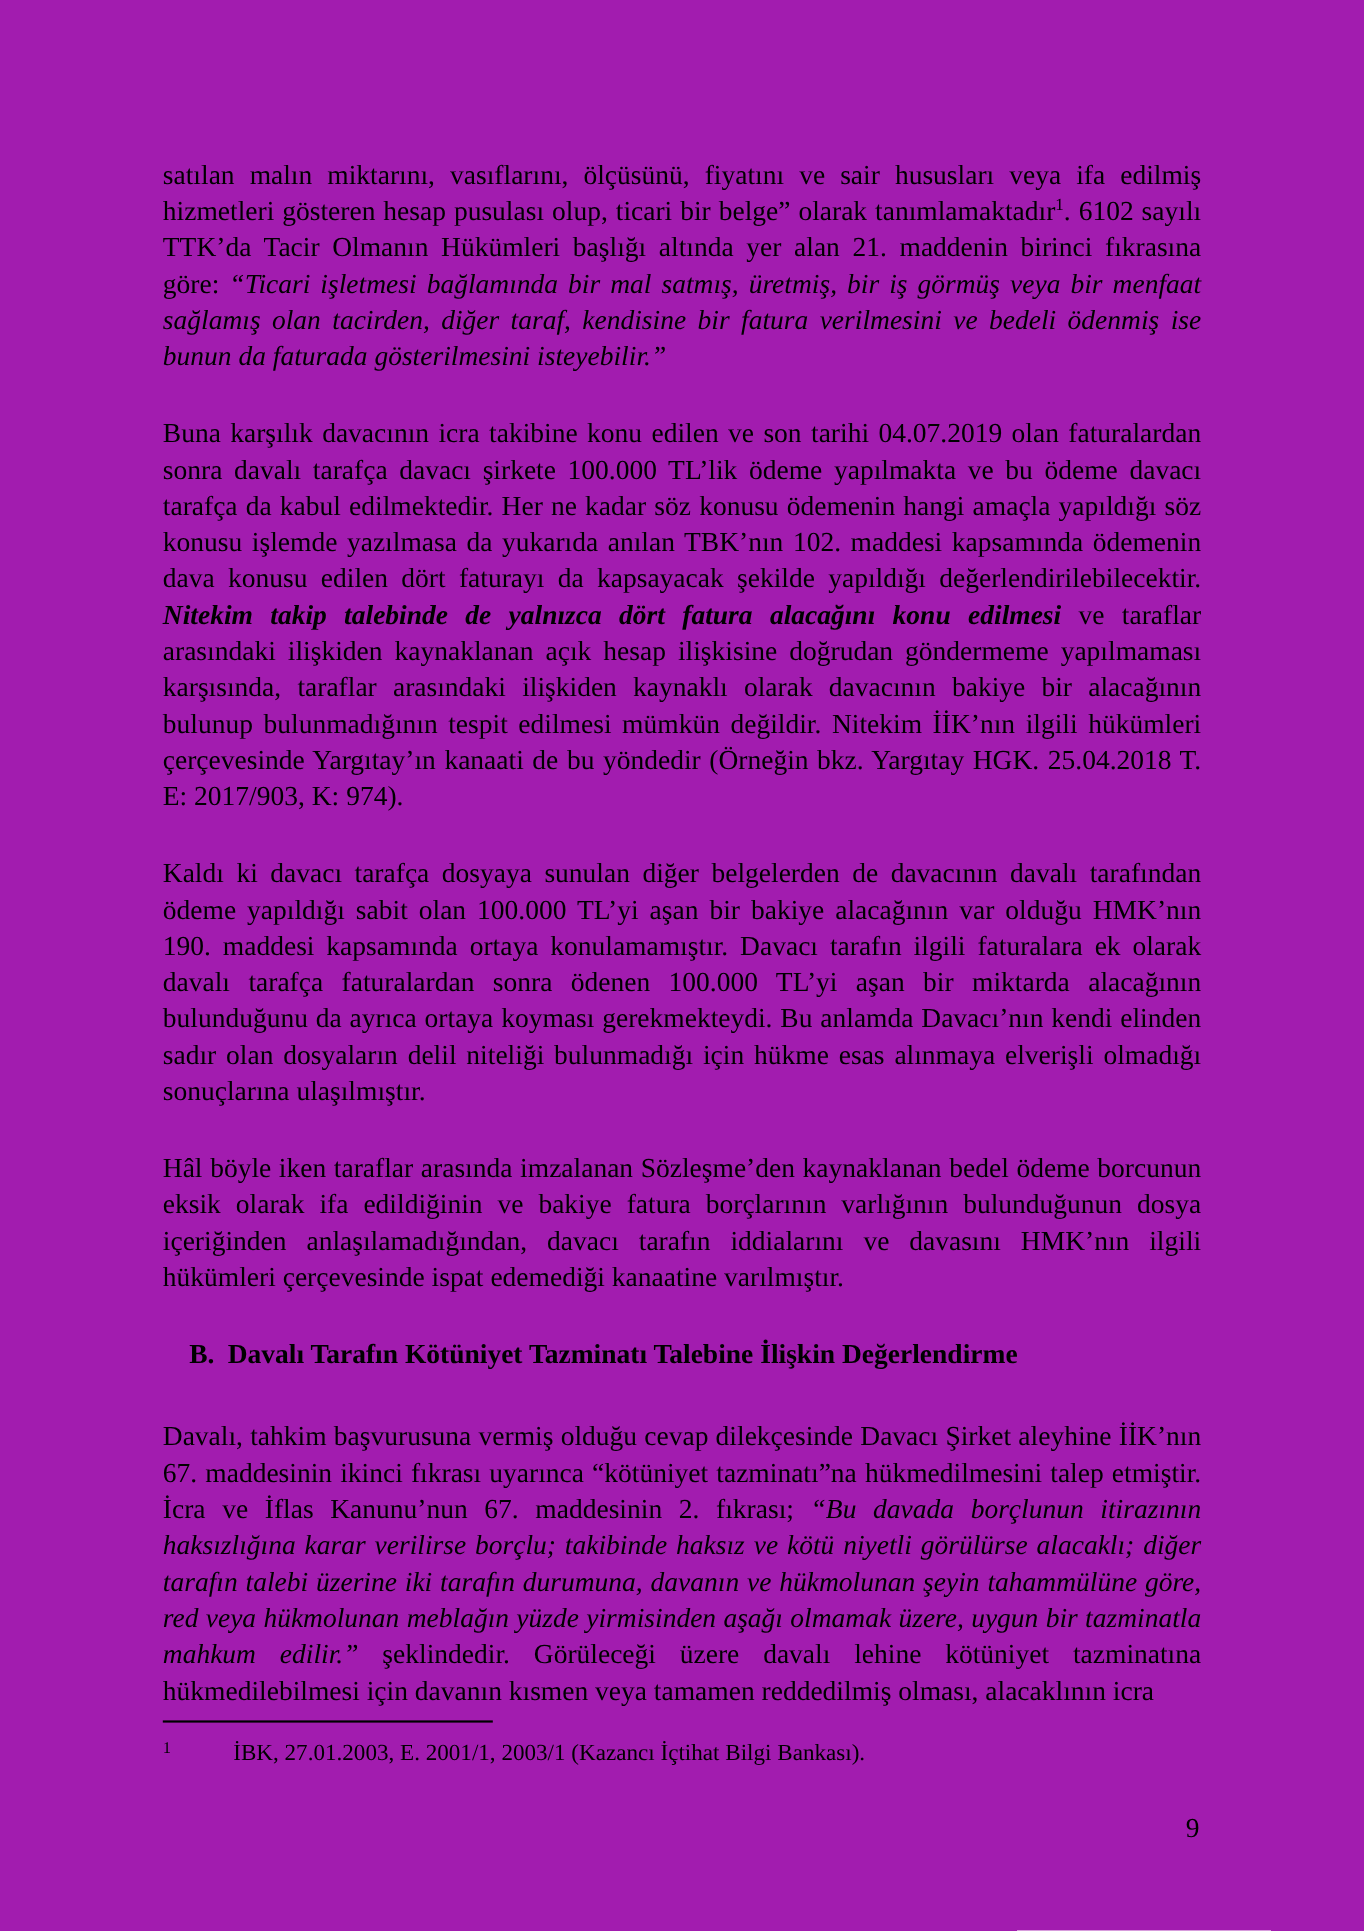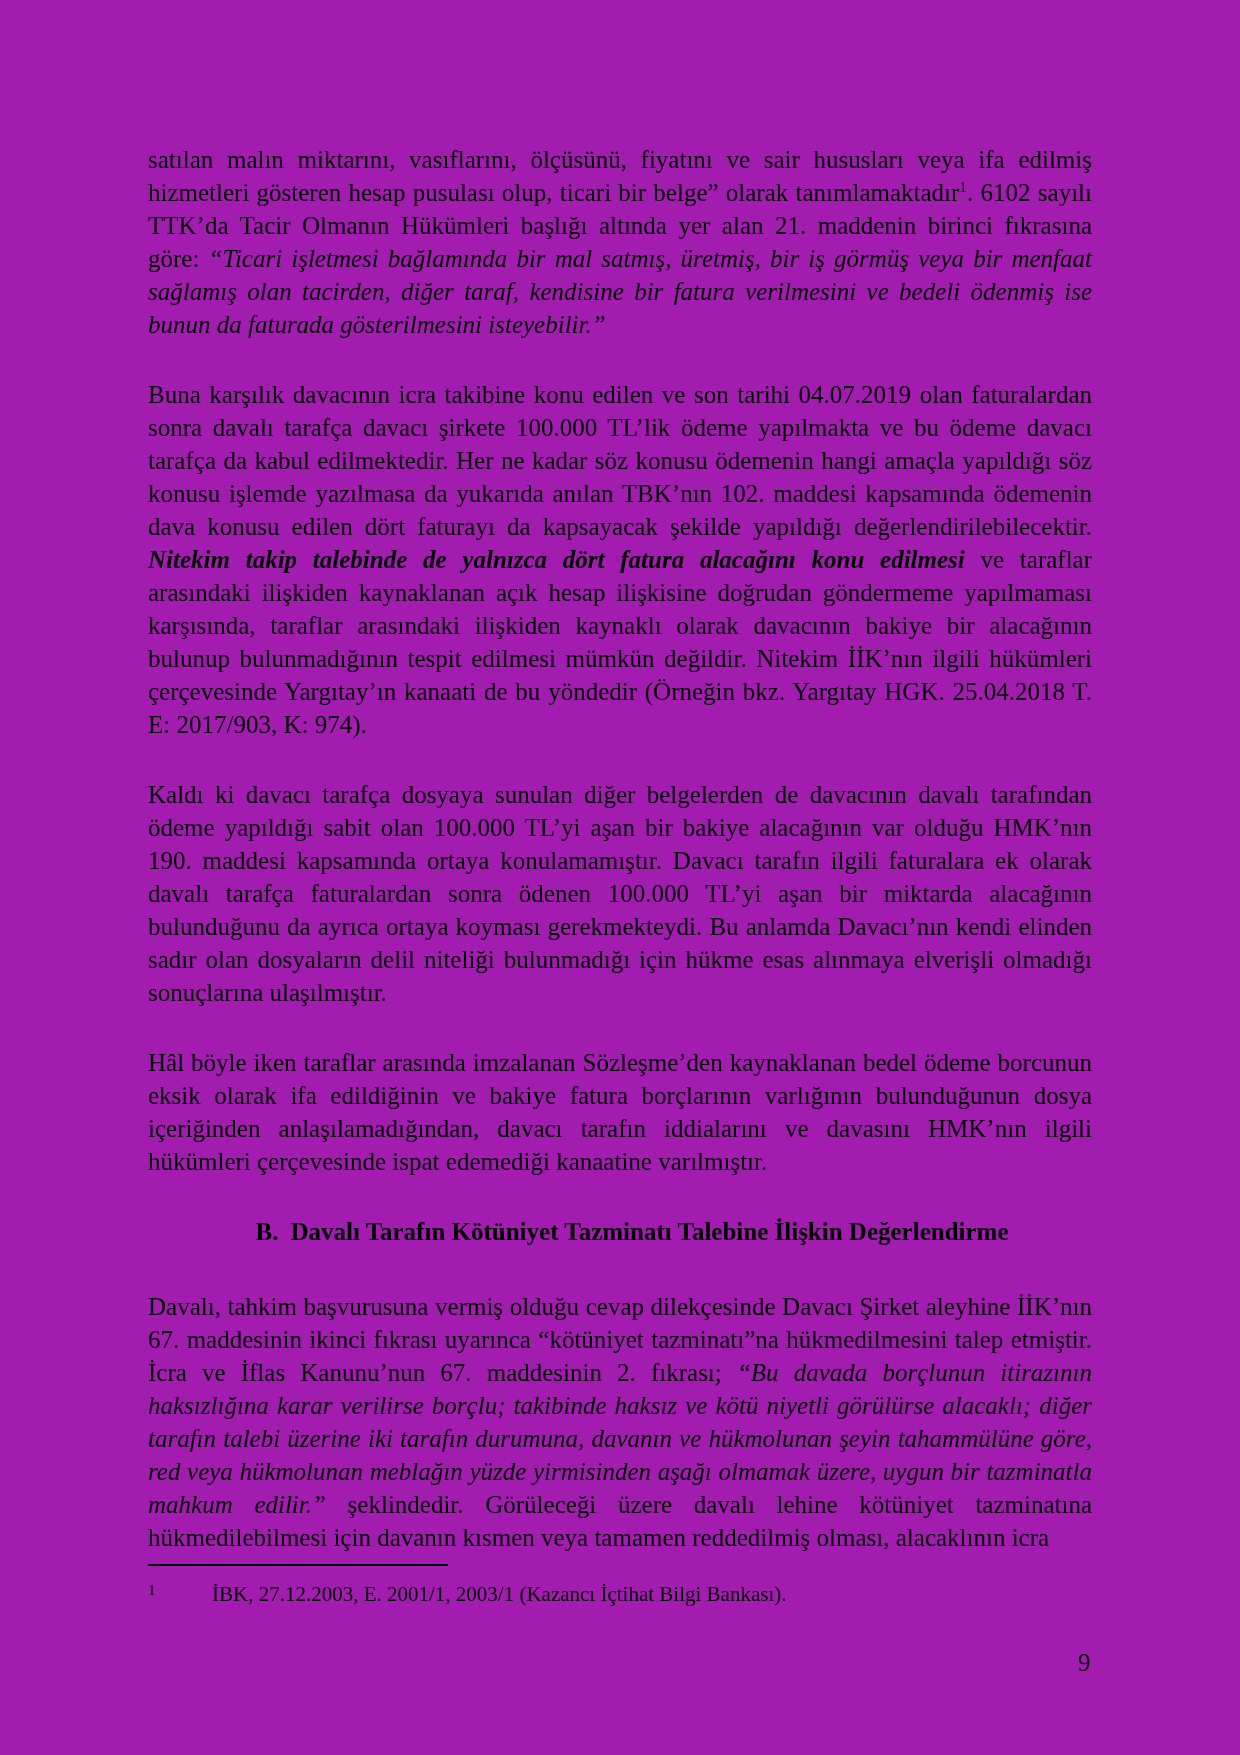--- a/index.html
+++ b/index.html
@@ -32,21 +32,21 @@
   .italic { font-style: italic; }
   sup.fnref {
     font-size: 62%;
     line-height: 0;
     vertical-align: super;
   }
   .heading {
     margin: 26px 0 42px 0;
     padding-left: 24px;
     font-weight: bold;
-    text-align: center;
+    text-align: left;
   }
   .heading .h-label {
     display: inline-block;
     margin-right: 12px;
   }
   .footnote-area {
     position: absolute;
     left: 148px;
     top: 1564px;
     width: 944px;
@@ -89,18 +89,18 @@
     <p class="para"><span>Hâl böyle iken taraflar arasında imzalanan Sözleşme’den kaynaklanan bedel ödeme borcunun eksik olarak ifa edildiğinin ve bakiye fatura borçlarının varlığının bulunduğunun dosya içeriğinden anlaşılamadığından, davacı tarafın iddialarını ve davasını HMK’nın ilgili hükümleri çerçevesinde ispat edemediği kanaatine varılmıştır.</span></p>
 
     <p class="heading"><span class="h-label">B.</span><span class="h-text">Davalı Tarafın Kötüniyet Tazminatı Talebine İlişkin Değerlendirme</span></p>
 
     <p class="para"><span>Davalı, tahkim başvurusuna vermiş olduğu cevap dilekçesinde Davacı Şirket aleyhine İİK’nın 67. maddesinin ikinci fıkrası uyarınca “kötüniyet tazminatı”na hükmedilmesini talep etmiştir. İcra ve İflas Kanunu’nun 67. maddesinin 2. fıkrası; </span><span class="italic">“Bu davada borçlunun itirazının haksızlığına karar verilirse borçlu; takibinde haksız ve kötü niyetli görülürse alacaklı; diğer tarafın talebi üzerine iki tarafın durumuna, davanın ve hükmolunan şeyin tahammülüne göre, red veya hükmolunan meblağın yüzde yirmisinden aşağı olmamak üzere, uygun bir tazminatla mahkum edilir.”</span><span> şeklindedir. Görüleceği üzere davalı lehine kötüniyet tazminatına hükmedilebilmesi için davanın kısmen veya tamamen reddedilmiş olması, alacaklının icra</span></p>
 
   </main>
 
   <div class="footnote-area">
     <div class="footnote-rule"></div>
-    <div class="footnote-line"><span class="fn-marker">1</span><span class="fn-text">İBK, 27.12.2003, E. 2001/1, 2003/1 (Kazancı İçtihat Bilgi Bankası).</span></div>
+    <div class="footnote-line"><span class="fn-marker">1</span><span class="fn-text">İBK, 27.01.2003, E. 2001/1, 2003/1 (Kazancı İçtihat Bilgi Bankası).</span></div>
   </div>
 
   <div class="page-num">9</div>
 
 </div>
 
 </body></html>

